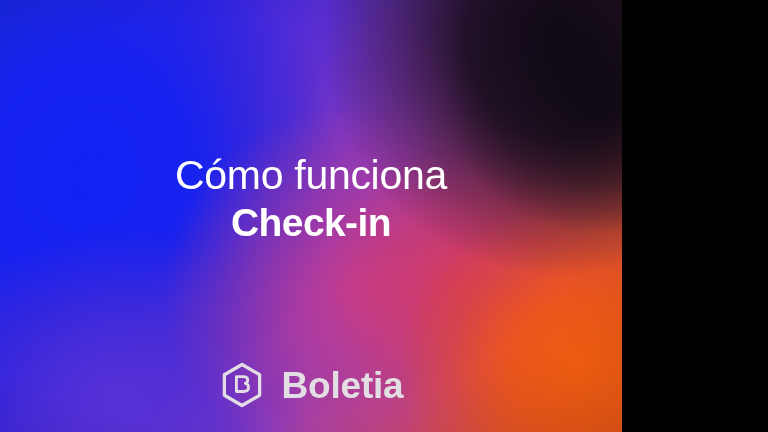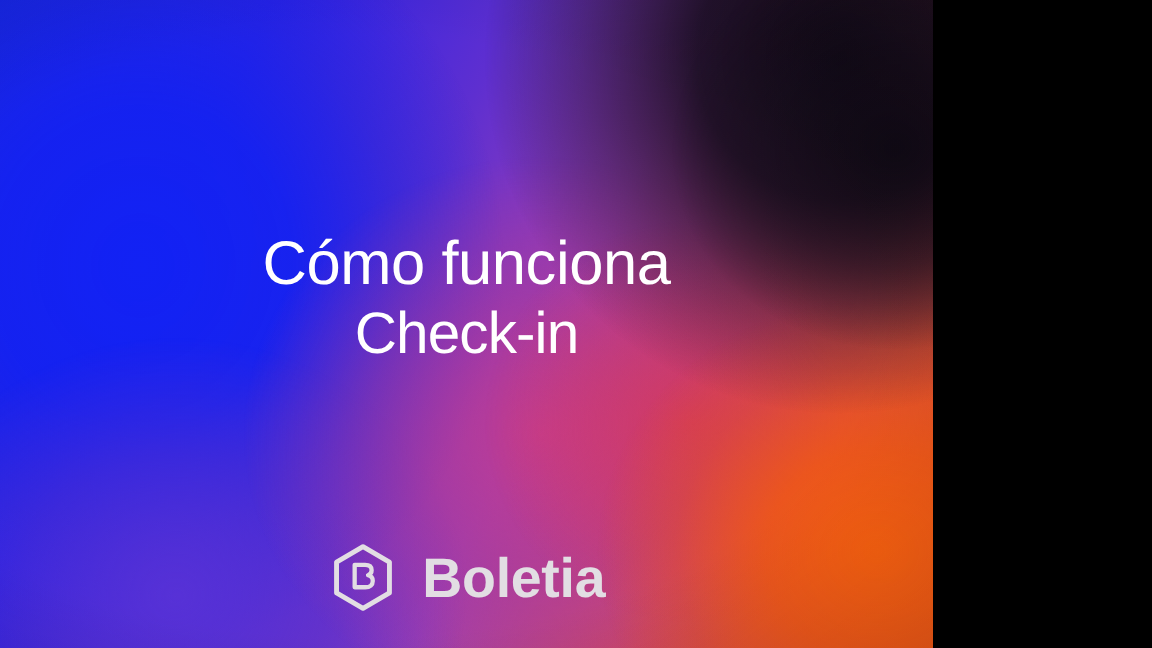--- a/index.html
+++ b/index.html
@@ -123,21 +123,21 @@
     font-size: 41px;
     font-weight: 400;
     color: #FFFFFF;
     letter-spacing: -0.3px;
     margin-bottom: 7px;
   }
 
   .headline-line2 {
     display: block;
     font-size: 39px;
-    font-weight: 400;
+    font-weight: 700;
     color: #FFFFFF;
     letter-spacing: -0.6px;
   }
 
   .logo-lockup {
     position: absolute;
     top: 362px;
     left: 0;
     right: 0;
     display: flex;

